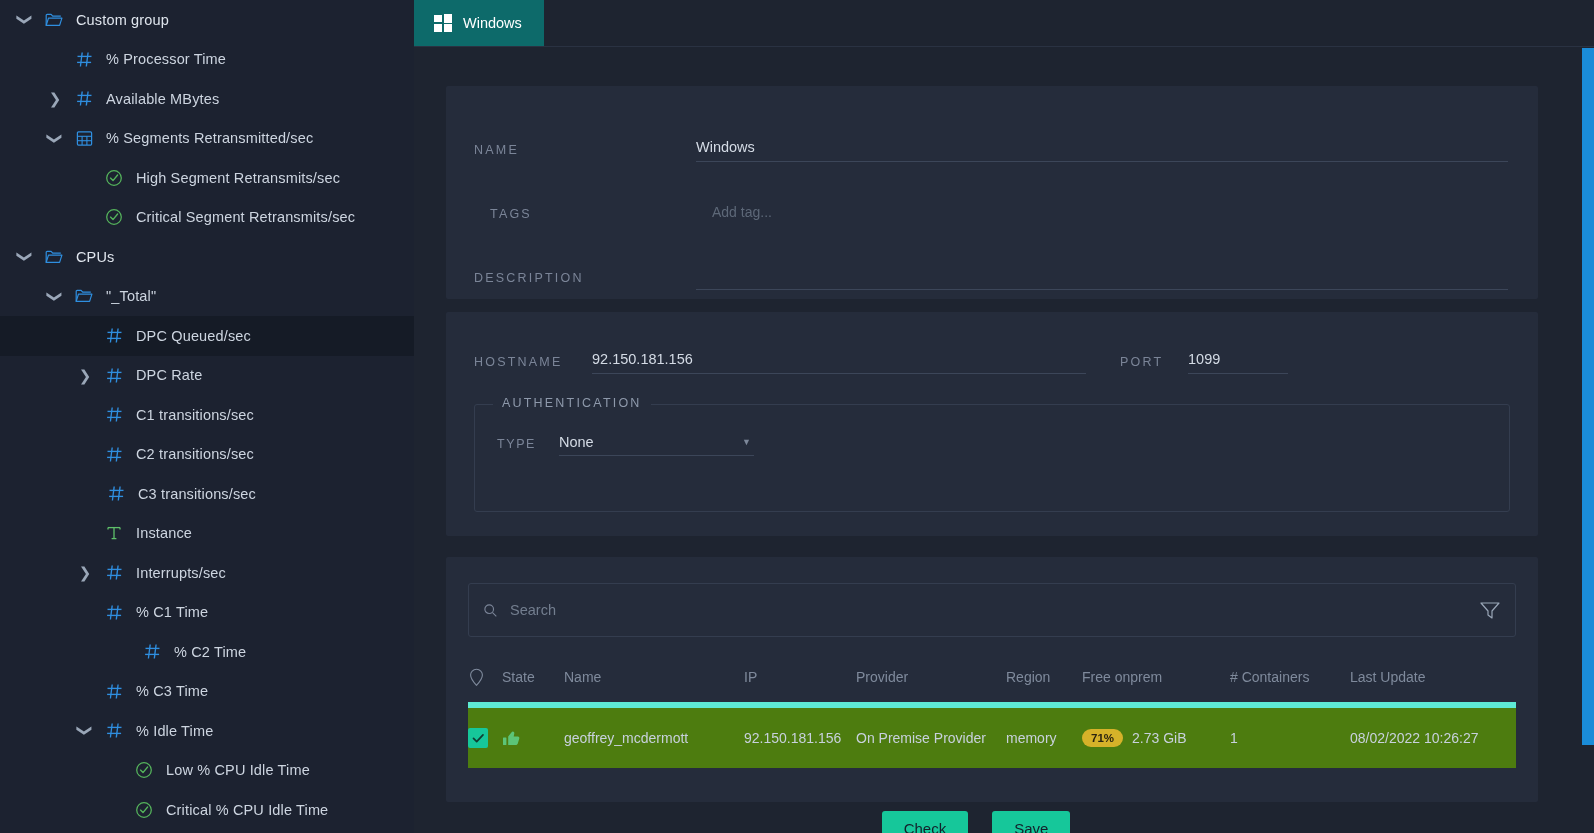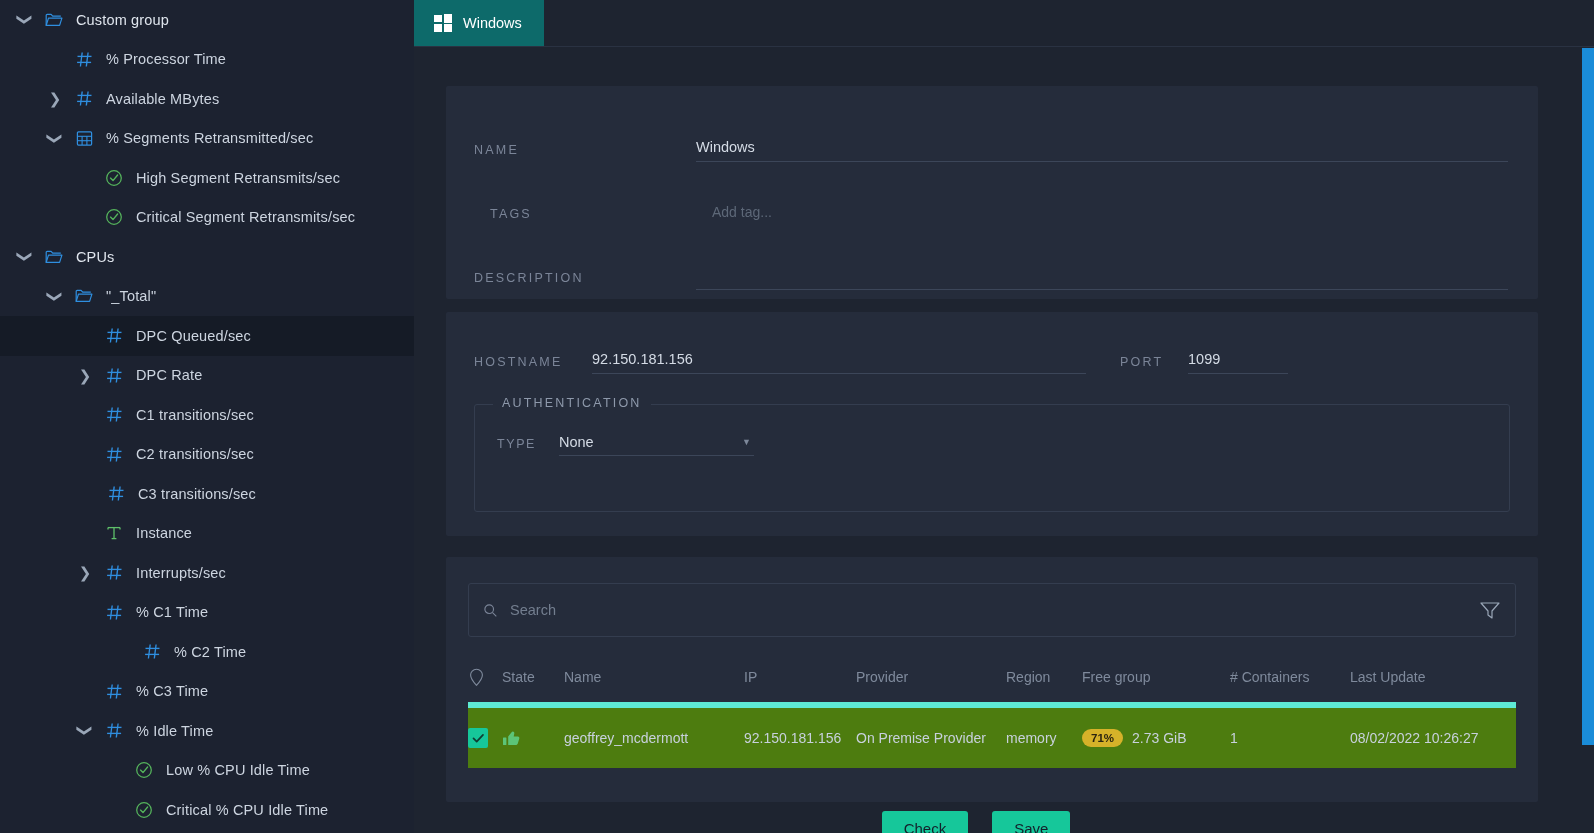--- a/index.html
+++ b/index.html
@@ -510,21 +510,21 @@
             <div class="c-chk">
               <svg width="17" height="19" viewBox="0 0 17 19">
                 <path d="M8.5 1.3 C4.9 1.3 2.6 4 2.6 6.9 C2.6 10.8 8.5 17.3 8.5 17.3 C8.5 17.3 14.4 10.8 14.4 6.9 C14.4 4 12.1 1.3 8.5 1.3 Z" fill="none" stroke="#7f8a9c" stroke-width="1.1"></path>
               </svg>
             </div>
             <div class="c-st th">State</div>
             <div class="c-nm th">Name</div>
             <div class="c-ip th">IP</div>
             <div class="c-pv th">Provider</div>
             <div class="c-rg th">Region</div>
-            <div class="c-fm th">Free group</div>
+            <div class="c-fm th">Free onprem</div>
             <div class="c-ct th"># Containers</div>
             <div class="c-lu th">Last Update</div>
           </div>
 
           <div class="trow">
             <div class="c-chk">
               <span class="chk">
                 <svg width="13" height="11" viewBox="0 0 13 11">
                   <polyline points="1.5,5.4 4.7,8.6 11,1.8" fill="none" stroke="#0f3d33" stroke-width="1.7" stroke-linecap="round" stroke-linejoin="round"></polyline>
                 </svg>

